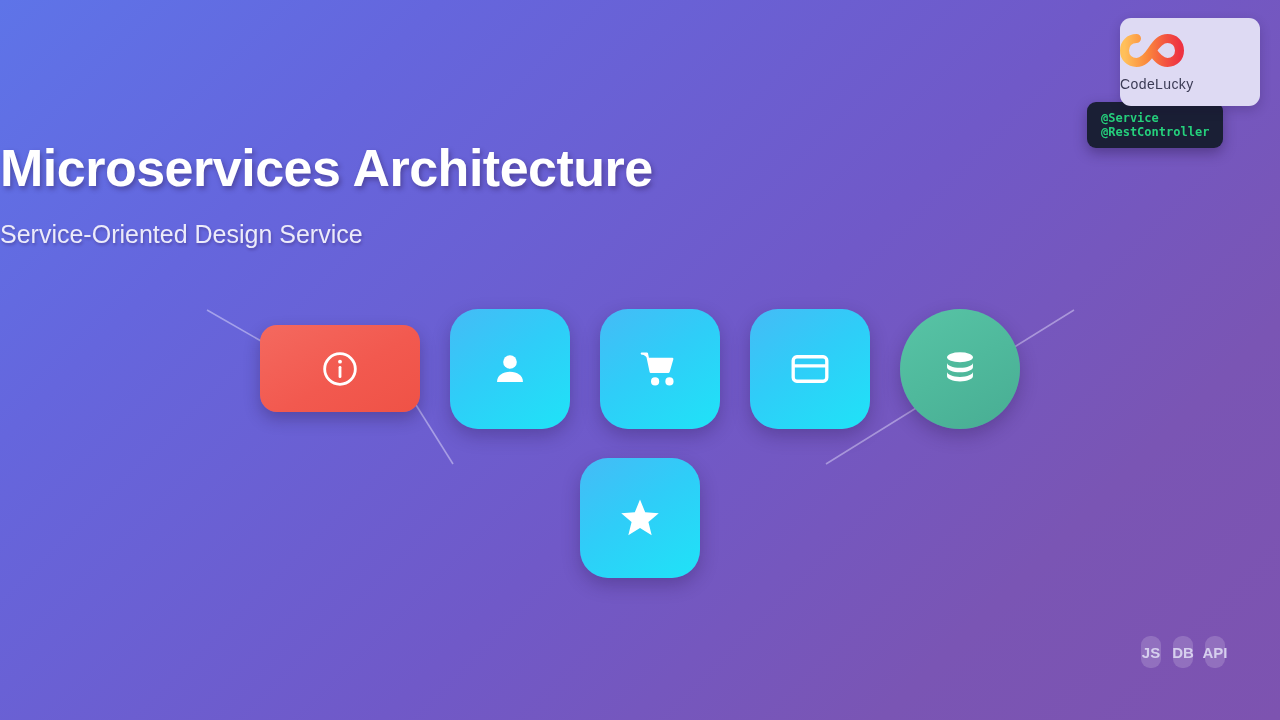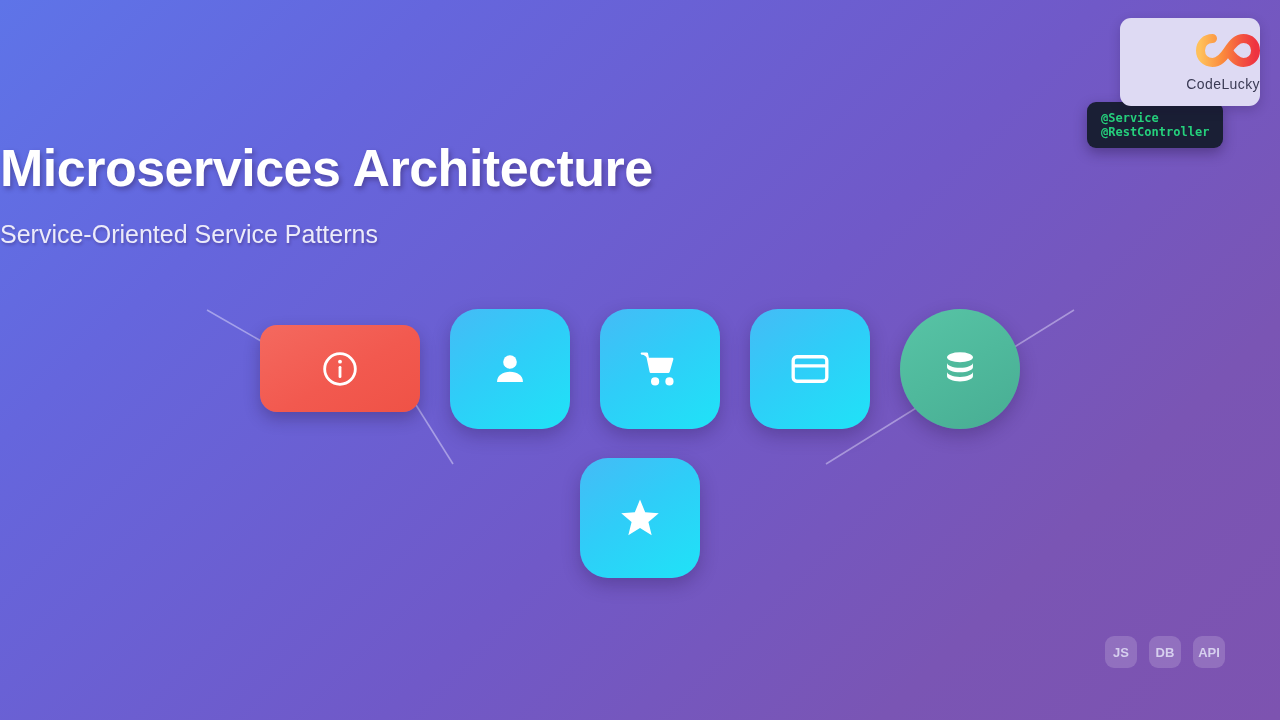--- a/index.html
+++ b/index.html
@@ -62,47 +62,47 @@
     box-shadow:0 5px 13px rgba(25,10,45,0.35);
   }
   #code-api     { left:80px;  top:81px;  }
   #code-anno    { left:1060px;top:102px;margin-left:27px; }
   #code-infra   { left:100px; top:592px; }
 
   
   #logo-card {
     position:absolute; left:1120px; top:18px; width:140px; height:88px;
     background:#dedaf3; border-radius:11px;
-    display:flex; flex-direction:column; align-items:flex-end; justify-content:center;
+    display:flex; flex-direction:column; align-items:flex-start; justify-content:center;
     box-shadow:0 4px 12px rgba(25,10,45,0.20);
   }
   #logo-name { font-size:14px; color:#3b3b55; margin-top:3px; letter-spacing:0.4px; }
 
   
   #chips { position:absolute; right:55px; bottom:52px; display:flex; gap:12px; }
   .chip {
-    width:32px; height:32px; border-radius:9px;
+    width:20px; height:32px; border-radius:9px;
     background:rgba(255,255,255,0.17);
     display:flex; align-items:center; justify-content:center;
-    font-size:13px; font-weight:bold; color:#d6cfee;
+    font-size:15px; font-weight:bold; color:#d6cfee;
   }
 </style>
 </head>
 <body>
 
 <div id="stage">
 
   <svg id="lines" viewBox="0 0 1280 720" xmlns="http://www.w3.org/2000/svg">
     <line x1="207" y1="310" x2="268" y2="345" stroke="rgba(232,228,252,0.48)" stroke-width="1.6"></line>
     <line x1="416" y1="405" x2="453" y2="464" stroke="rgba(232,228,252,0.48)" stroke-width="1.6"></line>
     <line x1="826" y1="464" x2="1074" y2="310" stroke="rgba(232,228,252,0.45)" stroke-width="1.6"></line>
   </svg>
 
   <div class="head" id="title">Microservices Architecture</div>
-  <div class="head" id="subtitle">Service-Oriented Service Patterns</div>
+  <div class="head" id="subtitle">Service-Oriented Design Service</div>
 
   <div class="node node-info">
     <span>
       <svg width="40" height="40" viewBox="0 0 24 24" fill="none" stroke="#ffffff" stroke-width="1.7">
         <circle cx="12" cy="12" r="9.2"></circle>
         <line x1="12" y1="11" x2="12" y2="16.6" stroke-linecap="round"></line>
         <circle cx="12" cy="7.6" r="1.15" fill="#ffffff" stroke="none"></circle>
       </svg>
     </span>
   </div>

